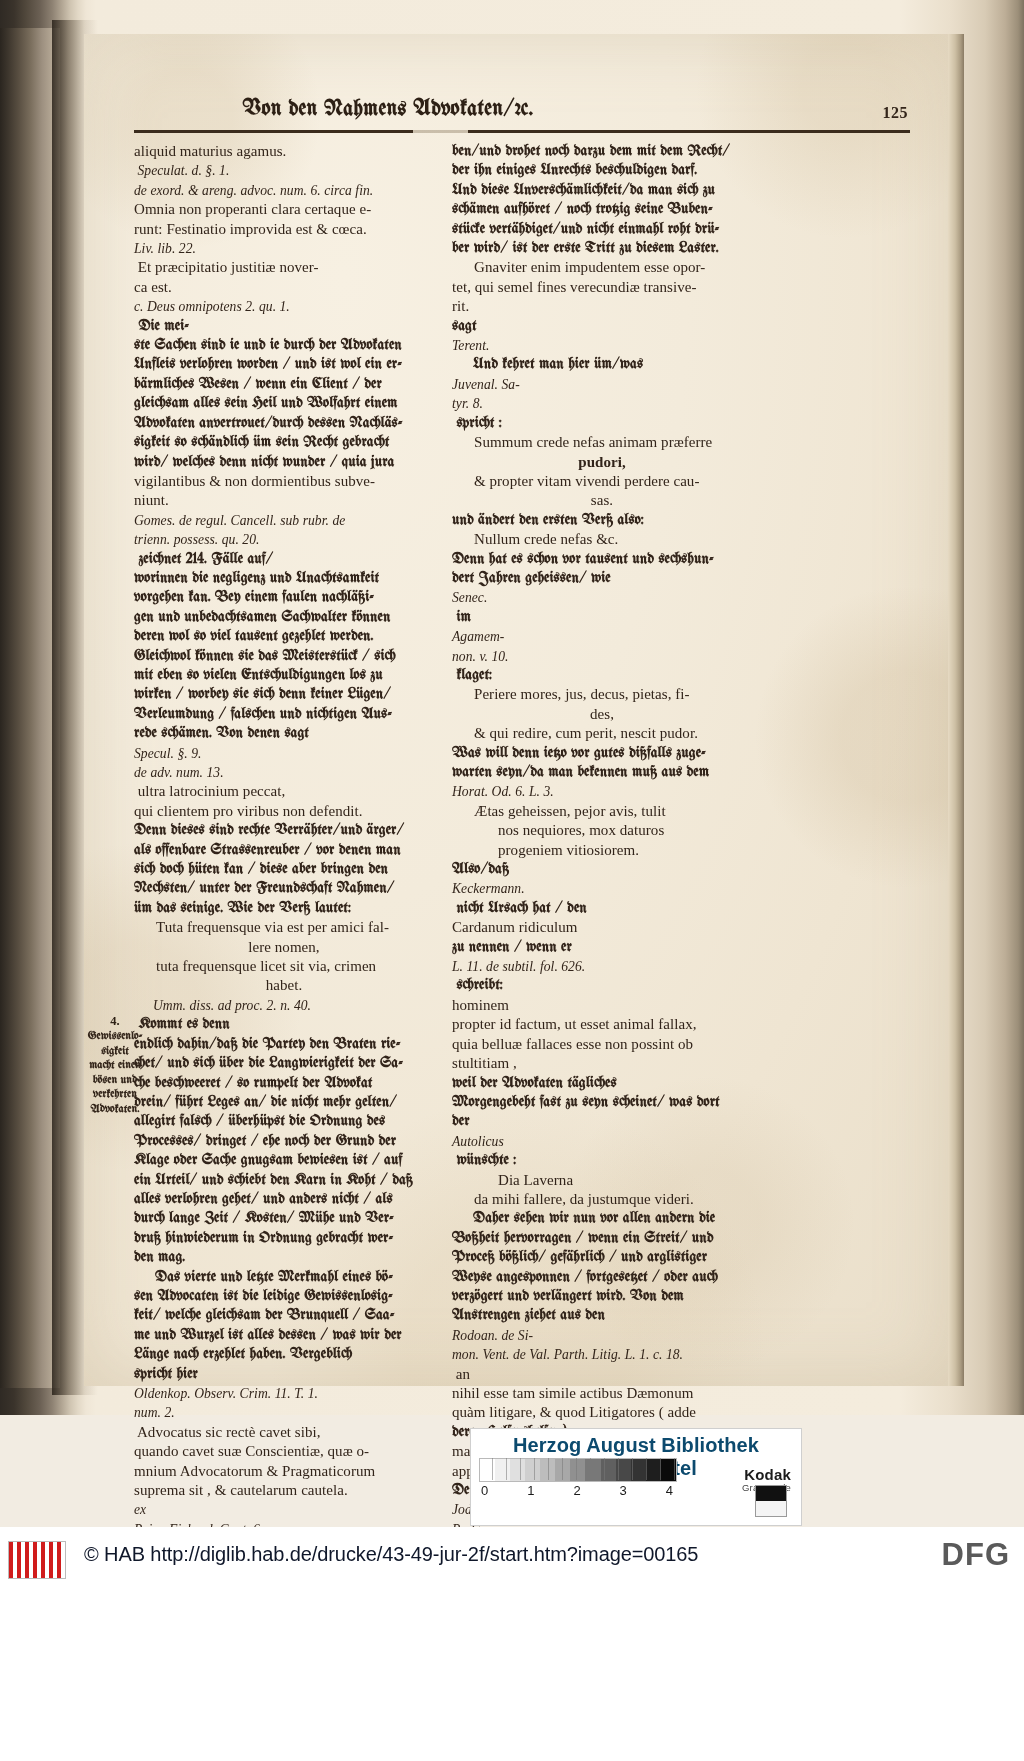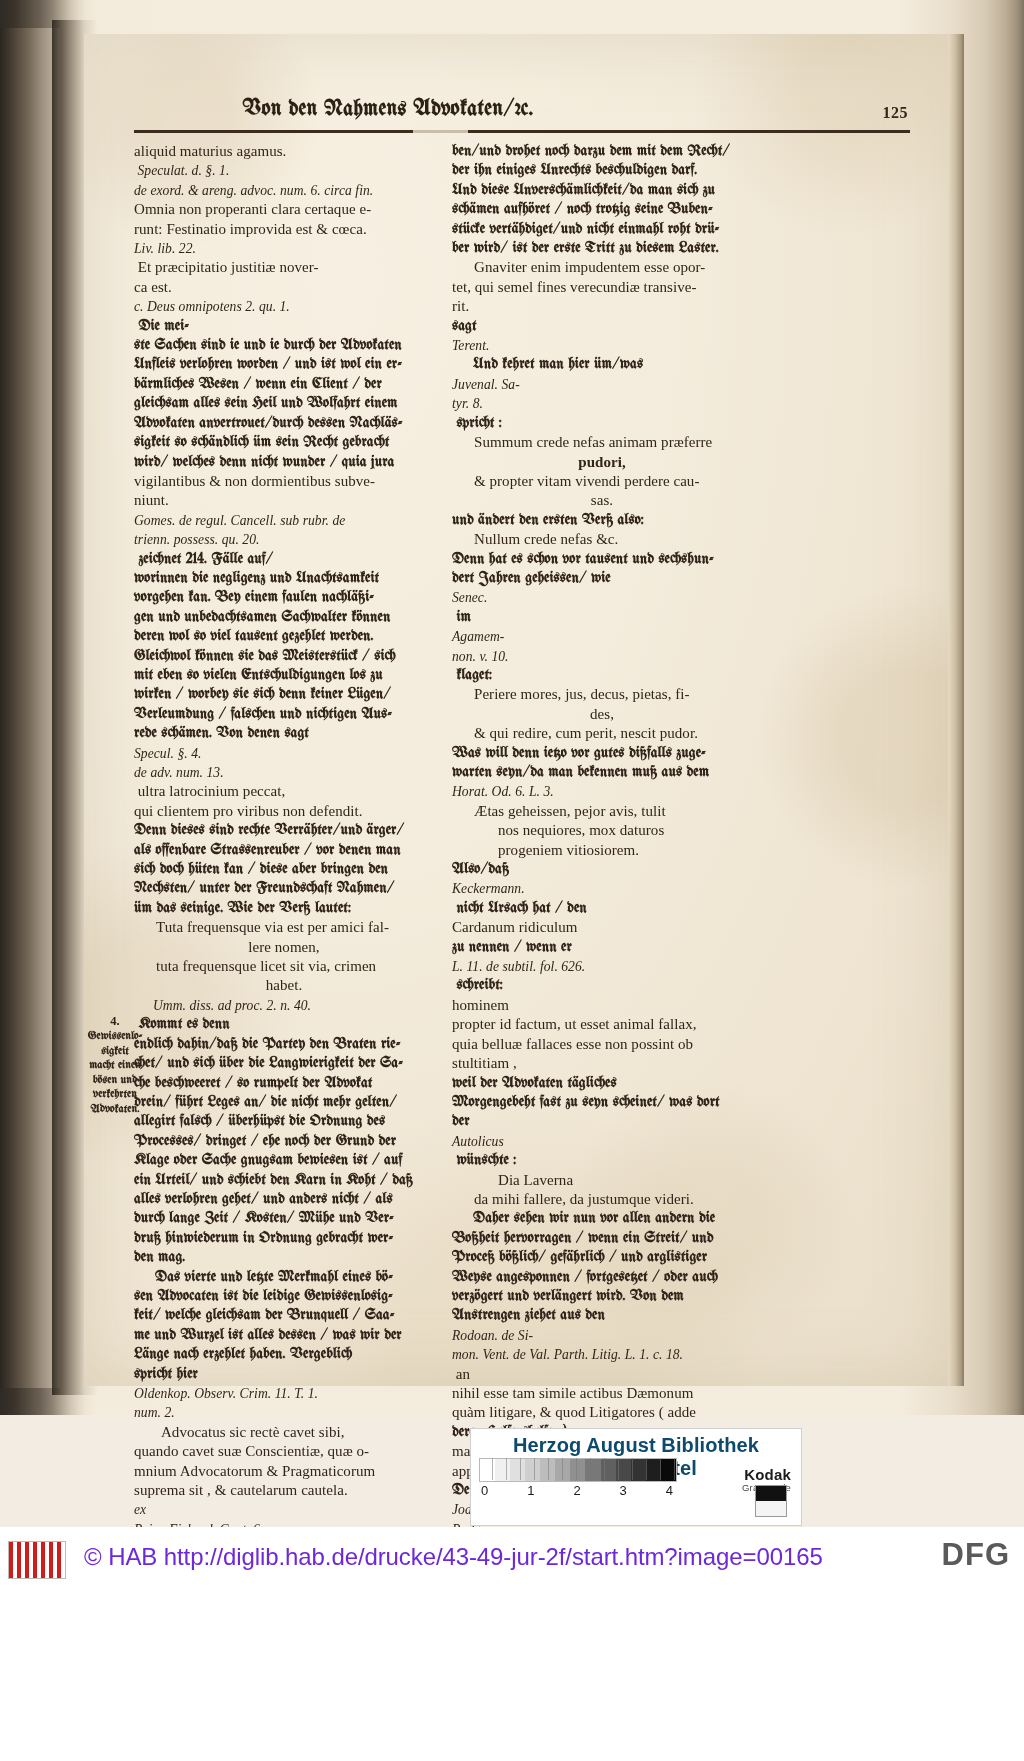--- a/index.html
+++ b/index.html
@@ -205,21 +205,21 @@
   }
   .ruler-strip{
     position:absolute;left:8px;top:14px;width:56px;height:36px;
     background:repeating-linear-gradient(90deg,
       #d01b1b 0 4px, #ffffff 4px 8px);
     border:1px solid #bbb;
   }
   .credit-text{
     position:absolute;left:84px;top:16px;
     font-family:"Liberation Sans",sans-serif;
-    font-size:24px;color:#6d28d9;letter-spacing:-.1px;white-space:nowrap;
+    font-size:20px;color:#0f172a;letter-spacing:-.1px;white-space:nowrap;
   }
   .dfg{
     position:absolute;right:14px;top:10px;
     font-family:"Liberation Sans",sans-serif;
     font-size:31px;font-weight:700;color:#5a5a5a;letter-spacing:1px;
   }
   .bottom-fill{
     position:absolute;left:0;top:1593px;width:1024px;height:168px;background:#ffffff;
   }
 </style>
@@ -281,21 +281,21 @@
               <span class="ln fr" style="display: block;"> zeichnet 214. Fälle auf/</span>
               <span class="ln fr" style="display: block;">worinnen die negligenz und Unachtsamkeit</span>
               <span class="ln fr" style="display: block;">vorgehen kan. Bey einem faulen nachläßi-</span>
               <span class="ln fr" style="display: block;">gen und unbedachtsamen Sachwalter können</span>
               <span class="ln fr" style="display: block;">deren wol so viel tausent gezehlet werden.</span>
               <span class="ln fr" style="display: block;">Gleichwol können sie das Meisterstück / sich</span>
               <span class="ln fr" style="display: block;">mit eben so vielen Entschuldigungen los zu</span>
               <span class="ln fr" style="display: block;">wirken / worbey sie sich denn keiner Lügen/</span>
               <span class="ln fr" style="display: block;">Verleumdung / falschen und nichtigen Aus-</span>
               <span class="ln fr" style="display: block;">rede schämen. Von denen sagt </span>
-              <span class="ln it" style="display: block;">Specul. §. 4.</span>
+              <span class="ln it" style="display: block;">Specul. §. 9.</span>
               <span class="ln it" style="display: block;">de adv. num. 13.</span>
               <span class="ln rm" style="display: block;"> ultra latrocinium peccat,</span>
               <span class="ln rm" style="display: block;">qui clientem pro viribus non defendit.</span>
               <span class="ln fr" style="display: block;">Denn dieses sind rechte Verrähter/und ärger/</span>
               <span class="ln fr" style="display: block;">als offenbare Strassenreuber / vor denen man</span>
               <span class="ln fr" style="display: block;">sich doch hüten kan / diese aber bringen den</span>
               <span class="ln fr" style="display: block;">Nechsten/ unter der Freundschaft Nahmen/</span>
               <span class="ln fr" style="display: block;">üm das seinige. Wie der Verß lautet:</span>
               <span class="ln rm ind" style="display: block;">Tuta frequensque via est per amici fal-</span>
               <span class="ln rm ctr" style="display: block;">lere nomen,</span>
@@ -316,21 +316,21 @@
               <span class="ln fr" style="display: block;">druß hinwiederum in Ordnung gebracht wer-</span>
               <span class="ln fr" style="display: block;">den mag.</span>
               <span class="ln fr ind" style="display: block;">Das vierte und letzte Merkmahl eines bö-</span>
               <span class="ln fr" style="display: block;">sen Advocaten ist die leidige Gewissenlosig-</span>
               <span class="ln fr" style="display: block;">keit/ welche gleichsam der Brunquell / Saa-</span>
               <span class="ln fr" style="display: block;">me und Wurzel ist alles dessen / was wir der</span>
               <span class="ln fr" style="display: block;">Länge nach erzehlet haben. Vergeblich</span>
               <span class="ln fr" style="display: block;">spricht hier </span>
               <span class="ln it" style="display: block;">Oldenkop. Observ. Crim. 11. T. 1.</span>
               <span class="ln it" style="display: block;">num. 2.</span>
-              <span class="ln rm" style="display: block; margin-left: 24px;"> Advocatus sic rectè cavet sibi,</span>
+              <span class="ln rm" style="display: block;"> Advocatus sic rectè cavet sibi,</span>
               <span class="ln rm" style="display: block;">quando cavet suæ Conscientiæ, quæ o-</span>
               <span class="ln rm" style="display: block;">mnium Advocatorum &amp; Pragmaticorum</span>
               <span class="ln rm" style="display: block;">suprema sit , &amp; cautelarum cautela. </span>
               <span class="ln it" style="display: block;">ex</span>
               <span class="ln it" style="display: block;">Reim. Fichard. Caut. 6.</span>
               <span class="ln fr" style="display: block;"> Denn da trifft</span>
               <span class="ln fr" style="display: block;">leider mehr als zu gewiß ein/ was </span>
               <span class="ln it" style="display: block;">Senec. Epist.</span>
               <span class="ln it" style="display: block;">71.</span>
               <span class="ln rm" style="display: block;"> spricht : plerique famam, Conscien-</span>

